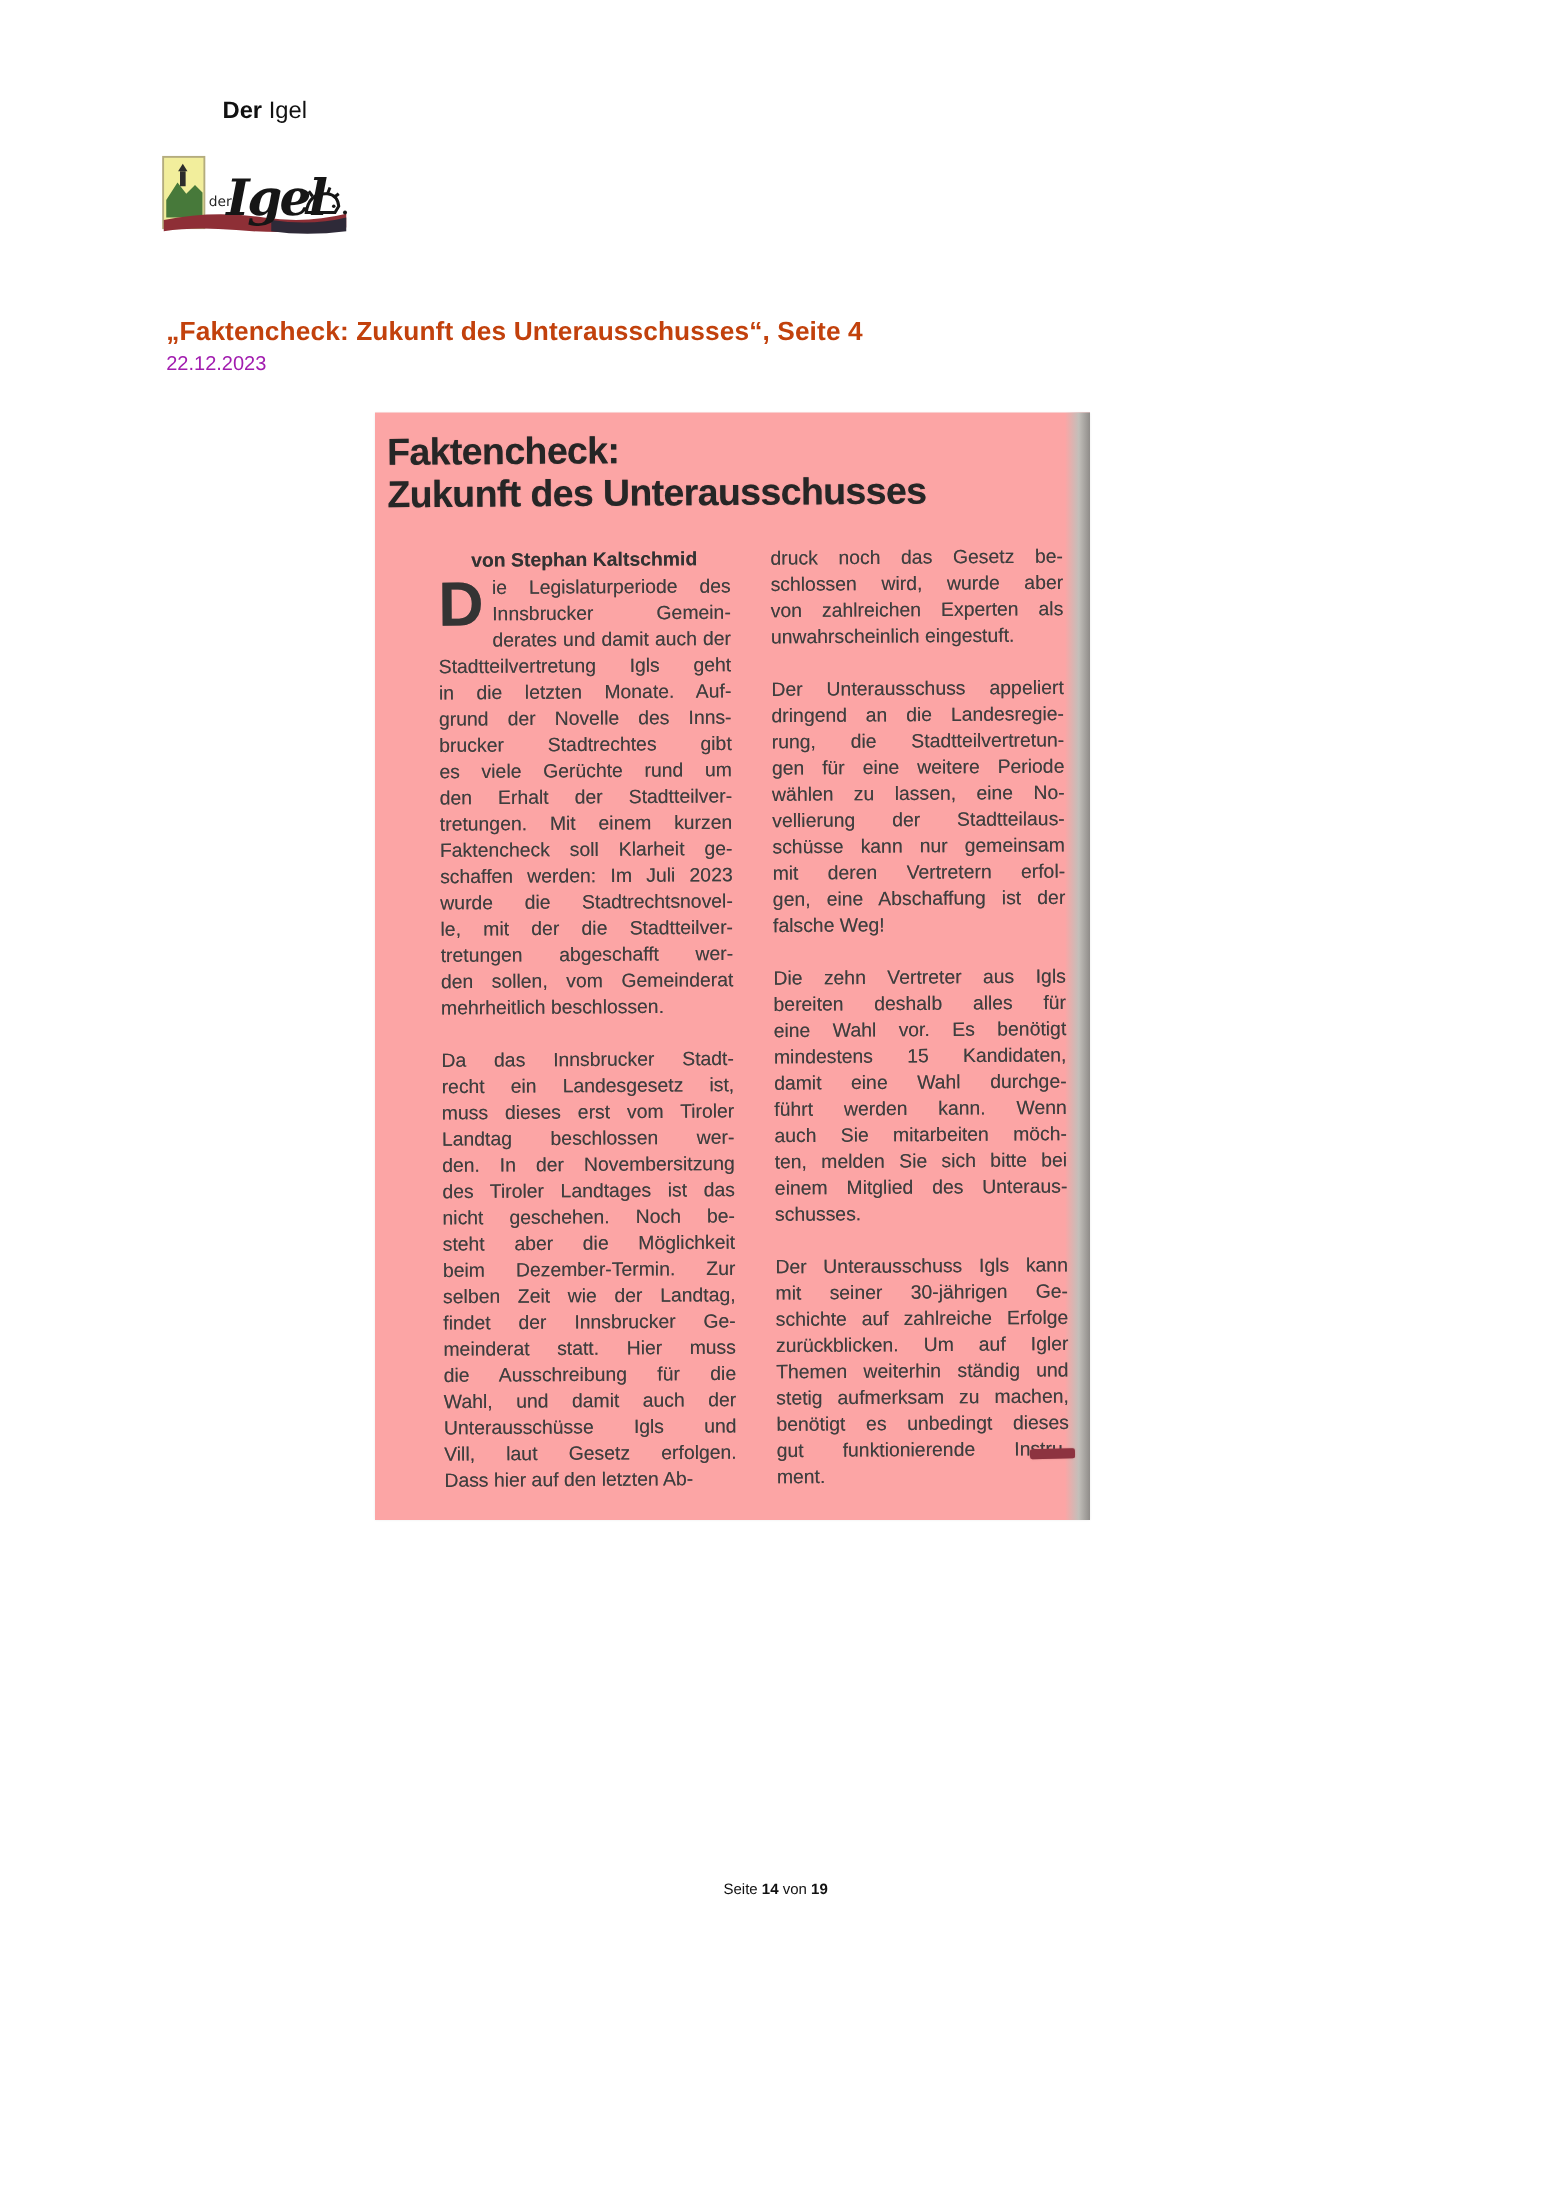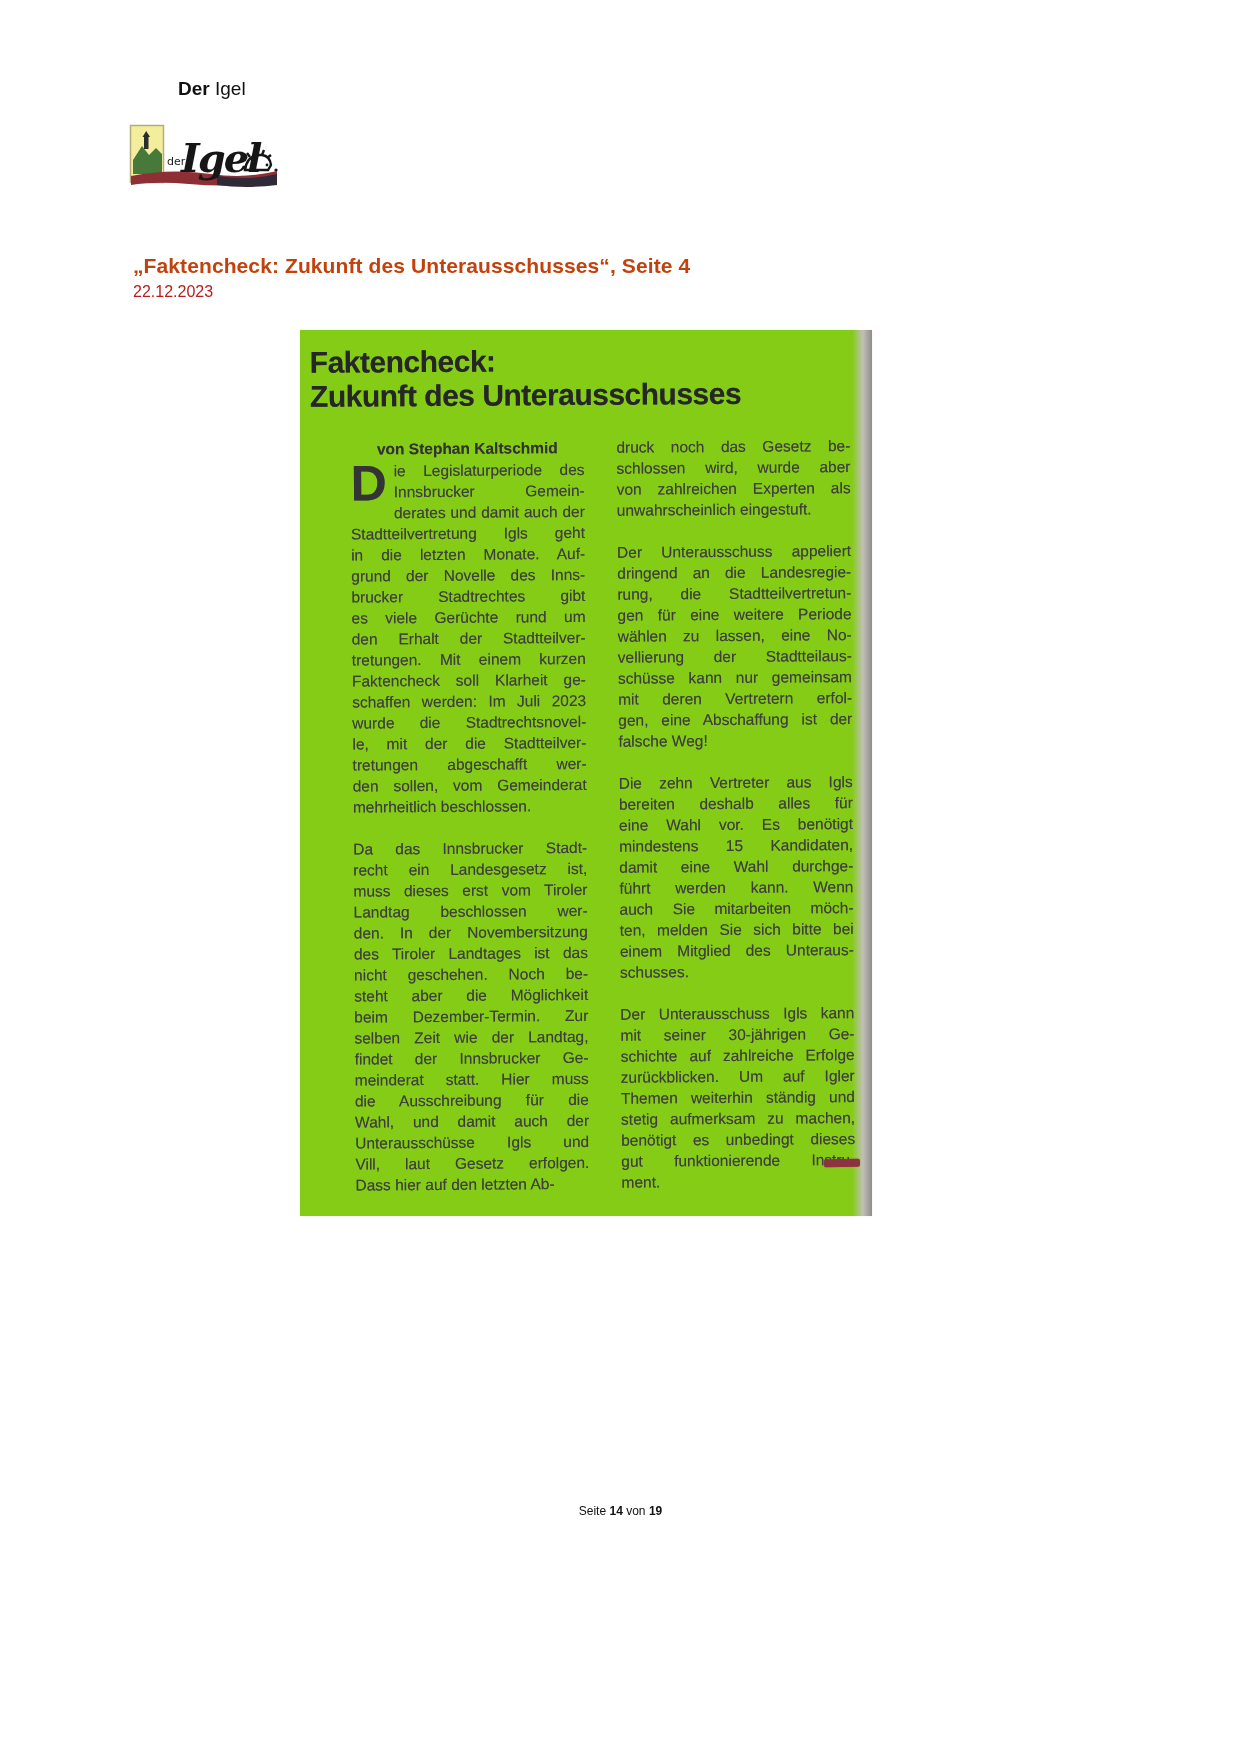--- a/index.html
+++ b/index.html
@@ -6,25 +6,25 @@
   body{
     width:1241px;height:1754px;background:#ffffff;position:relative;
     font-family:"Liberation Sans", sans-serif;color:#141414;
     overflow:hidden;
   }
   .brand{position:absolute;left:133px;top:78px;font-size:19px;color:#111;margin-left:45px;}
   .brand .b{font-weight:700;}
   .logo{position:absolute;left:129px;top:124px;width:150px;height:66px;}
 
   .doc-title{position:absolute;left:133px;top:254px;font-size:21px;font-weight:700;color:#c2410c;letter-spacing:0.1px;}
-  .doc-date{position:absolute;left:133px;top:283px;font-size:16px;color:#b91c1c;}
+  .doc-date{position:absolute;left:133px;top:283px;font-size:16px;color:#a21caf;}
 
   .clipping{
     position:absolute;left:300px;top:330px;width:572px;height:886px;
-    background:#84cc16;box-shadow:0 0 2px rgba(0,0,0,0.08);
+    background:#fca5a5;box-shadow:0 0 2px rgba(0,0,0,0.08);
   }
   .scan-edge{
     position:absolute;top:0;right:0;width:20px;height:100%;
     background:linear-gradient(to right, rgba(181,178,173,0) 0%, #c2bfba 55%, #8f8c89 100%);
   }
   .clip-inner{
     position:absolute;left:0;top:0;right:20px;bottom:0;
     transform:rotate(-0.4deg);transform-origin:50% 40%;
     padding:14px 0 0 12px;
   }

